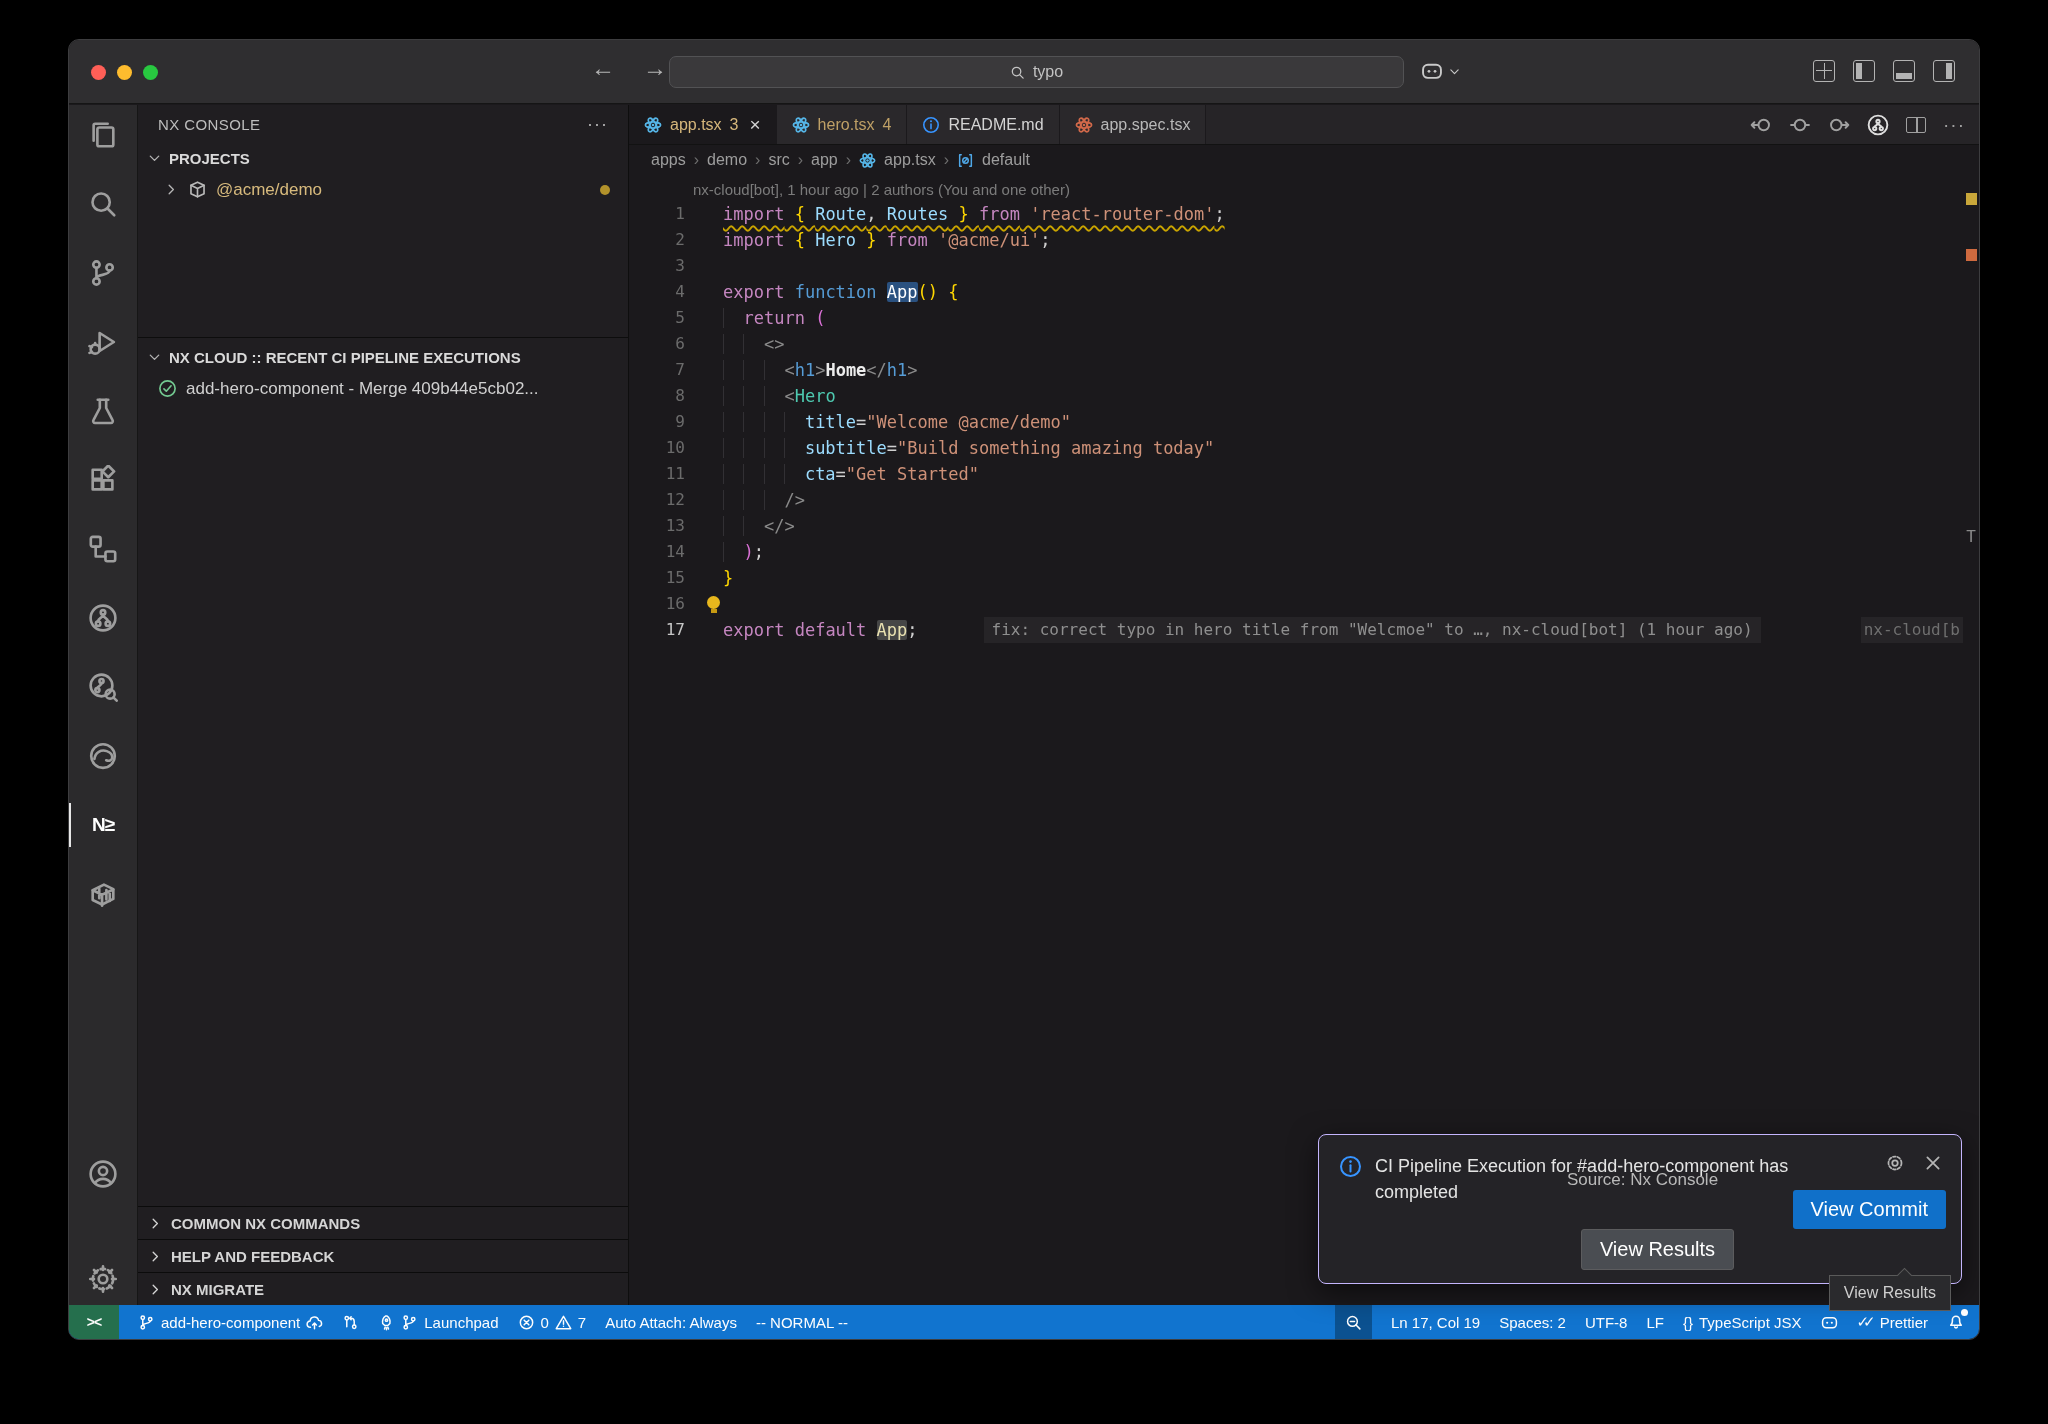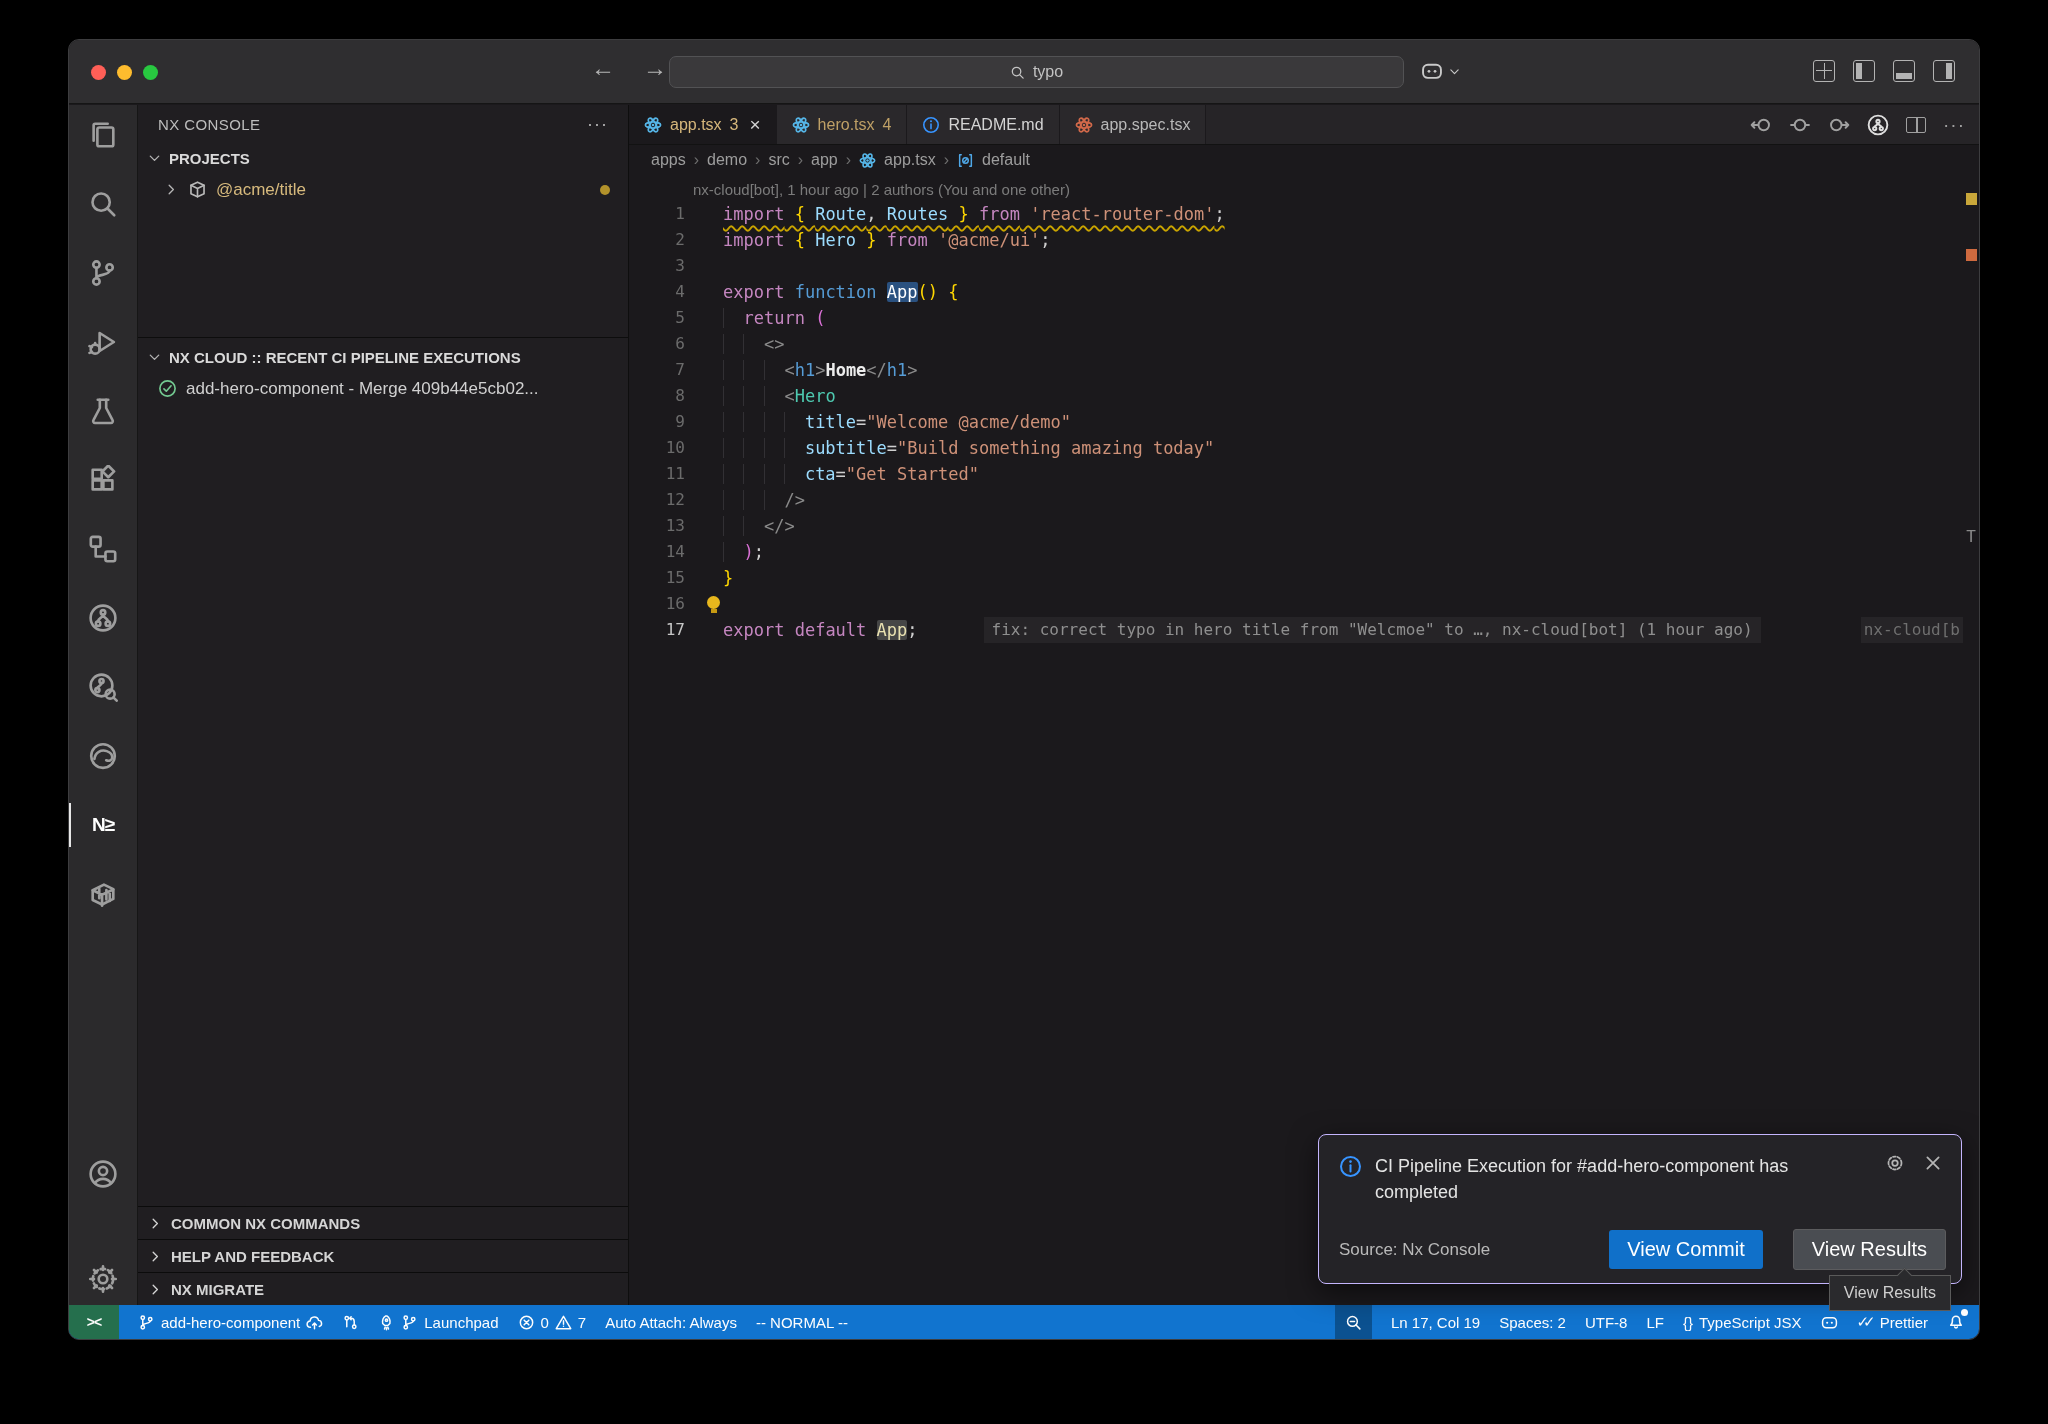--- a/index.html
+++ b/index.html
@@ -122,21 +122,21 @@
   .dblcheck { letter-spacing:-6px; font-size:15px; margin-right:4px; }
 
   
   .toast { position:absolute; right:17px; bottom:55px; width:644px; height:150px; background:#242327;
            border:1px solid #c4b5fd; border-radius:8px; box-shadow:0 8px 28px rgba(0,0,0,.55); z-index:5; }
   .toast-row { position:absolute; left:20px; top:18px; right:90px; display:flex; gap:13px; }
   .toast-row svg { width:23px; height:23px; color:#3794ff; flex:none; margin-top:2px; }
   .toast-msg { font-size:18px; color:#e4e4e4; line-height:1.45; max-width:445px; }
   .toast-actions { position:absolute; right:18px; top:18px; display:flex; gap:18px; color:#b5b5b5; }
   .toast-actions svg { width:20px; height:20px; }
-  .toast-bottom { position:absolute; left:20px; right:15px; bottom:13px; display:flex; align-items:center; }
+  .toast-bottom { position:absolute; left:20px; right:15px; bottom:13px; display:flex; align-items:center;flex-direction:column; }
   .toast-src { font-size:17px; color:#b9b9b9; }
   .btn { margin-left:30px; font-size:20px; padding:8px 18px; border-radius:3px; color:#fff; text-align:center; }
   .btn.primary { background:#1070c9; margin-left:auto; }
   .btn.secondary { background:#4a4d52; border:1px solid #5c5c5e; }
 
   
   .tooltip { position:absolute; right:28px; bottom:28px; height:36px; padding:0 14px; background:#2a2a2d;
              border:1px solid #5a5a5a; color:#cfcfcf; font-size:16px; display:flex; align-items:center; z-index:6; }
   .tooltip::before { content:""; position:absolute; top:-6px; right:40px; width:10px; height:10px;
                      background:#2a2a2d; border-left:1px solid #5a5a5a; border-top:1px solid #5a5a5a;
@@ -305,21 +305,21 @@
         <span>PROJECTS</span>
       </div>
       <div class="sb-item">
         <svg class="chev" viewBox="0 0 16 16">
               <path d="M5.5 3.5L10 8l-4.5 4.5"></path>
             </svg>
         <svg class="pkg" viewBox="0 0 16 16">
               <path d="M8 1.8l5.5 2.7v7L8 14.2l-5.5-2.7v-7z"></path>
               <path d="M2.5 4.5L8 7.2l5.5-2.7M8 7.2v7"></path>
             </svg>
-        <span class="proj-name">@acme/title</span>
+        <span class="proj-name">@acme/demo</span>
         <span class="mod-dot"></span>
       </div>
 
       <div class="cloud-section">
         <div class="sb-header">
           <svg viewBox="0 0 16 16">
                 <path d="M3.5 5.5L8 10l4.5-4.5"></path>
               </svg>
           <span>NX CLOUD :: RECENT CI PIPELINE EXECUTIONS</span>
         </div>

